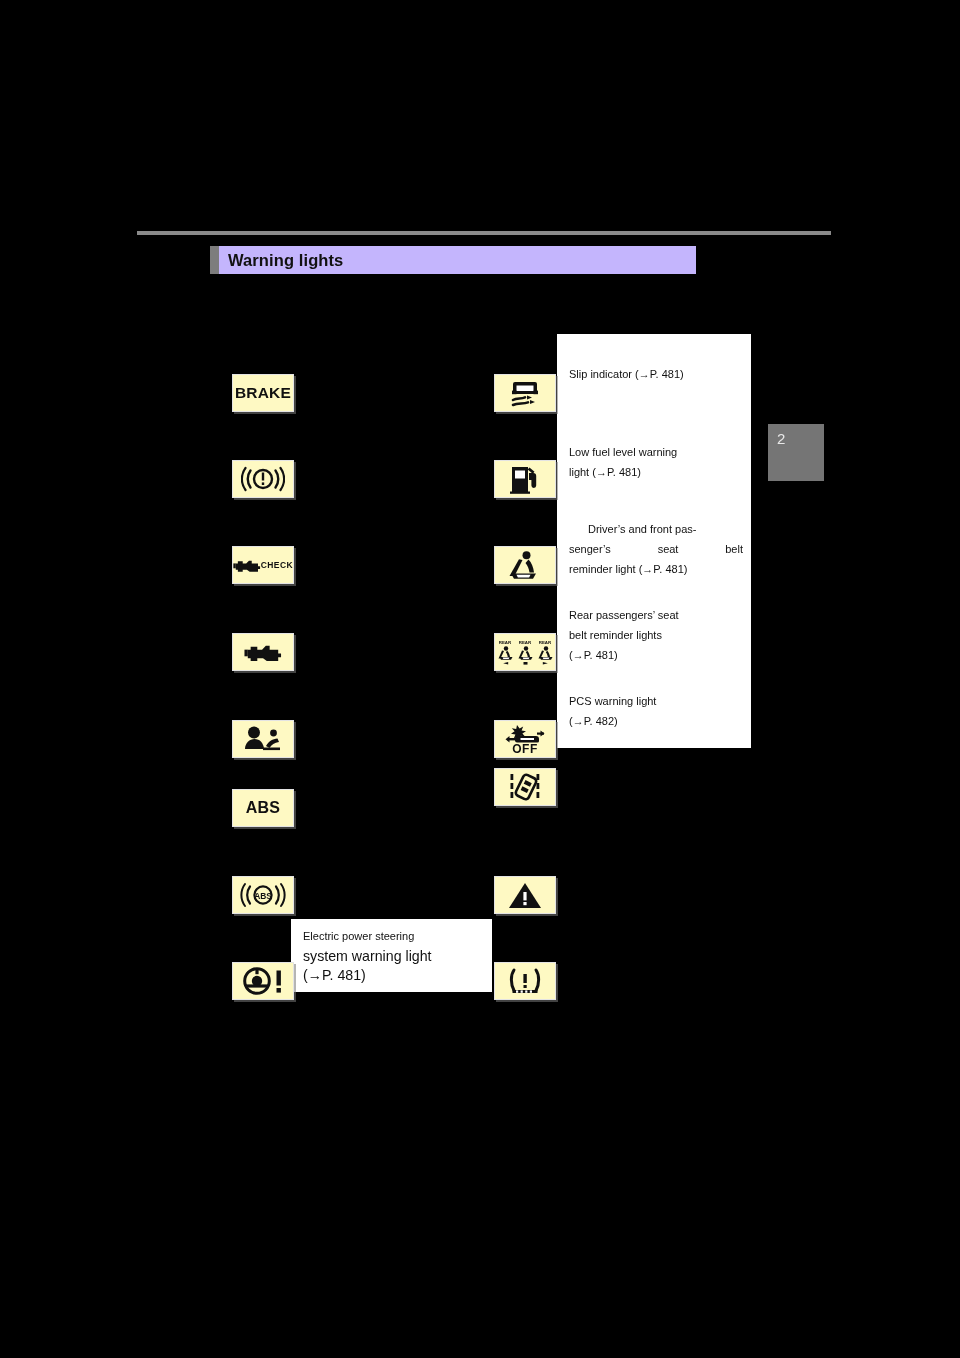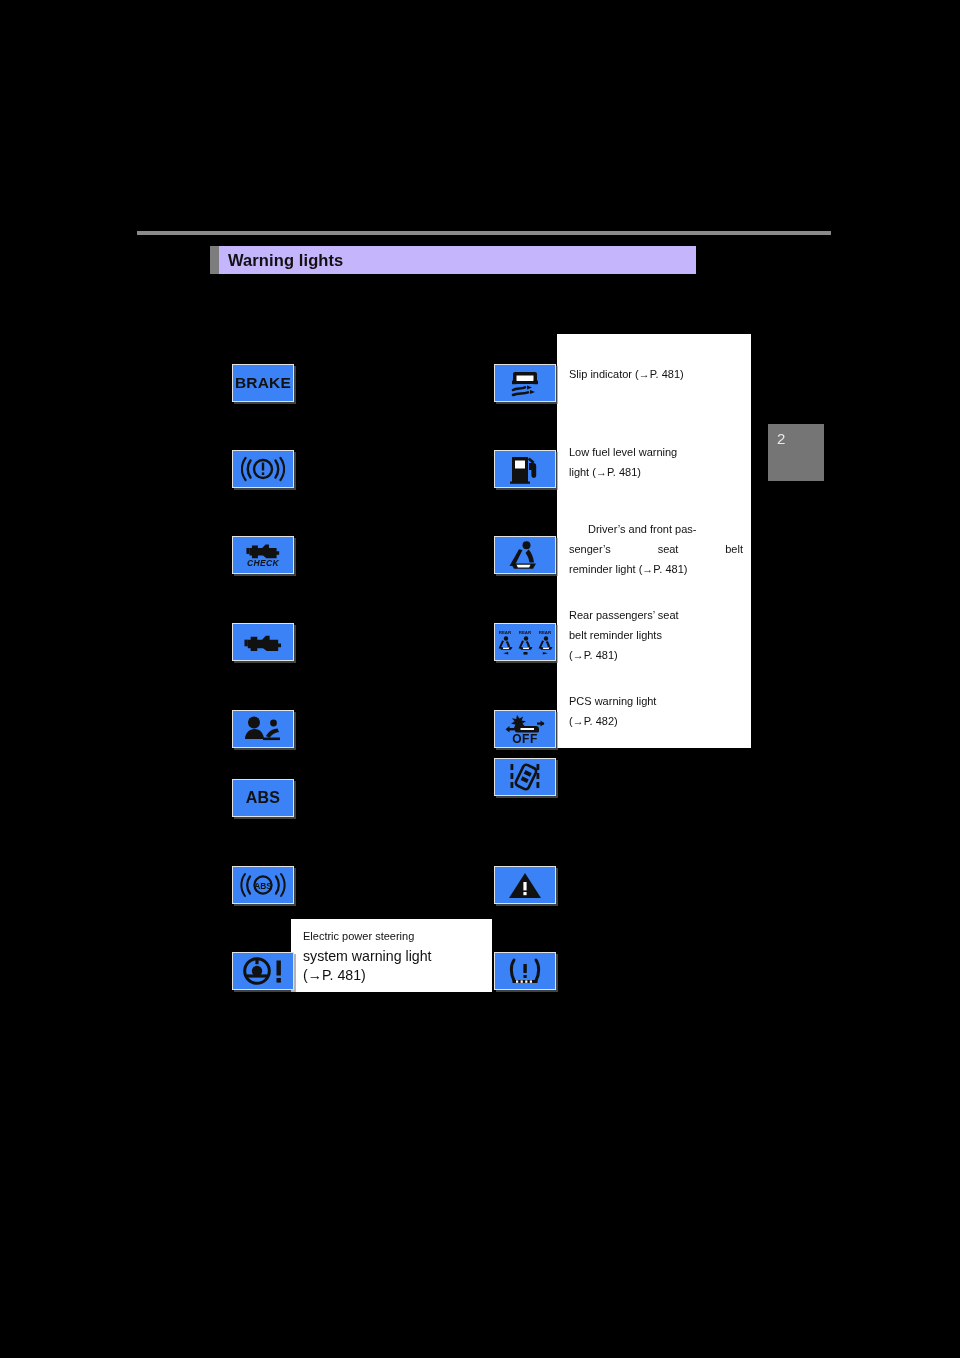--- a/index.html
+++ b/index.html
@@ -23,24 +23,24 @@
 
   
   .panel-right{position:absolute;left:557px;top:334px;width:194px;height:414px;background:#fff;}
   .panel-eps{position:absolute;left:291px;top:919px;width:201px;height:73px;background:#fff;}
 
   
   .txt{position:absolute;color:#111;font-size:11px;line-height:19.6px;}
   .txt.just{text-align:justify;text-align-last:left;}
 
   
-  .ibox{position:absolute;width:62px;height:38px;background:#3b82f6;
+  .ibox{position:absolute;width:62px;height:38px;background:#fef9c3;
         box-sizing:border-box;border:1px solid #e3e3e3;
         box-shadow:2px 2px 0 0 rgba(120,120,120,.55);
-        display:flex;align-items:center;justify-content:center;overflow:hidden;}
+        display:flex;align-items:center;justify-content:center;overflow:hidden;margin-top:10px;}
   .ibox svg{display:block;}
   .ibox .txtglyph{font-weight:bold;color:#111;letter-spacing:.2px;}
 
   .eps-panel-text{position:absolute;left:12px;top:8px;width:178px;}
 </style>
 </head>
 <body>
 
 <div class="page">
 
@@ -75,21 +75,21 @@
         <path d="M9.5 6.5 A14.5 14.5 0 0 0 9.5 23.5" stroke-linecap="round"></path>
         <path d="M34.5 6.5 A14.5 14.5 0 0 1 34.5 23.5" stroke-linecap="round"></path>
         <path d="M4.5 4 A18.5 18.5 0 0 0 4.5 26" stroke-linecap="round" stroke-width="2.2"></path>
         <path d="M39.5 4 A18.5 18.5 0 0 1 39.5 26" stroke-linecap="round" stroke-width="2.2"></path>
       </g>
       <rect x="20.8" y="8.5" width="2.4" height="8" fill="#111"></rect>
       <rect x="20.8" y="18.4" width="2.4" height="2.6" fill="#111"></rect>
     </svg>
   </div>
 
-  <div class="ibox" style="left:232px;top:536px;flex-direction:column;justify-content:center;font-style:italic;">
+  <div class="ibox" style="left:232px;top:536px;flex-direction:row;justify-content:center;">
     <svg width="34" height="17" viewBox="0 0 40 20" style="margin-bottom:0px;">
       <path d="M4 7 h3 V4 h7 v3 h5 l4-4 h4 v4 h9 v4 h3 v4 h-3 v4 H24 l-4-3 h-6 v3 H7 v-3 H4 z" fill="#111"></path>
       <rect x="0.5" y="7" width="3.5" height="7" fill="#111"></rect>
     </svg>
     <span class="txtglyph" style="font-size:8.5px;letter-spacing:.4px;line-height:9px;">CHECK</span>
   </div>
 
   <div class="ibox" style="left:232px;top:623px;">
     <svg width="38" height="19" viewBox="0 0 40 20">
       <path d="M4 7 h3 V4 h7 v3 h5 l4-4 h4 v4 h9 v4 h3 v4 h-3 v4 H24 l-4-3 h-6 v3 H7 v-3 H4 z" fill="#111"></path>

